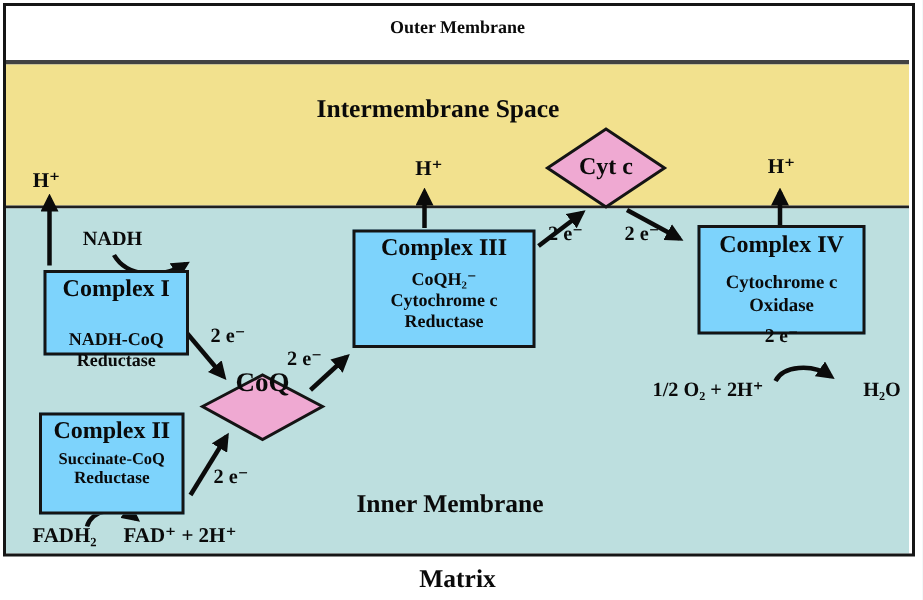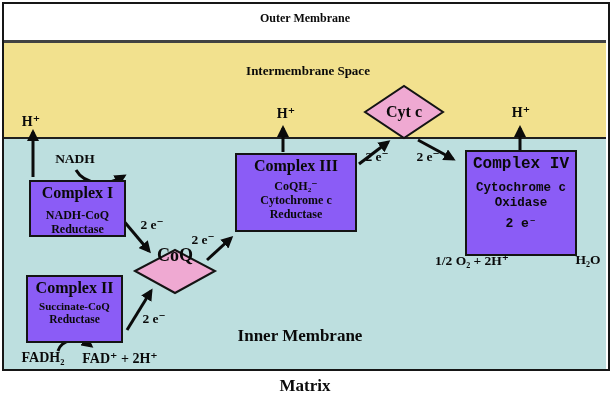--- a/index.html
+++ b/index.html
@@ -12,38 +12,38 @@
   #band-outer{top:4px;height:36px;background:#ffffff;}
   #sep1{position:absolute;left:4px;top:40px;width:602px;height:3px;background:#424242;}
   #band-ims{top:43px;height:94px;background:#F2E18E;}
   #sep2{position:absolute;left:4px;top:137px;width:602px;height:2px;background:#1f1f1f;}
   #band-inner{top:139px;height:230px;background:#BDDFDF;}
   #frame{position:absolute;left:2px;top:2px;width:608px;height:369px;border:2px solid #161616;
          box-sizing:border-box;pointer-events:none;z-index:5;background:transparent;}
   
   .region-title{position:absolute;text-align:center;z-index:4;white-space:nowrap;}
   #outer-membrane-label{left:150px;top:11px;width:310px;font-size:12px;}
-  #intermembrane-space-label{left:152px;top:63px;width:312px;font-size:13px;}
+  #intermembrane-space-label{left:136px;top:63px;width:312px;font-size:17px;}
   #inner-membrane-label{left:150px;top:326px;width:300px;font-size:17px;}
   #matrix-label{position:absolute;left:230px;top:376px;width:150px;text-align:center;font-size:17px;z-index:4;font-family:Liberation Serif, serif;}
   
   #wires{position:absolute;left:0;top:0;z-index:2;}
   
-  .cbox{position:absolute;background:#8b5cf6;border:2px solid #141414;box-sizing:border-box;
+  .cbox{position:absolute;background:#7dd3fc;border:2px solid #141414;box-sizing:border-box;
         text-align:center;z-index:3;line-height:1.15;}
   .cbox .title{font-size:16px;}
   .cbox .sub{font-size:12px;}
   #box-c1{left:29px;top:180px;width:97px;height:57px;}
-  #box-c1 .title{margin-top:2px;} #box-c1 .sub1{margin-top:7px;}
+  #box-c1 .title{margin-top:2px;} #box-c1 .sub1{margin-top:18px;}
   #box-c2{left:26px;top:275px;width:97px;height:68px;}
   #box-c2 .title{margin-top:2px;} #box-c2 .sub1{margin-top:3px;font-size:11px;}
   #box-c2 .sub2{font-size:11.5px;}
   #box-c3{left:235px;top:153px;width:122px;height:79px;}
   #box-c3 .title{margin-top:2px;} #box-c3 .sub1{margin-top:5px;}
-  #box-c4{left:465px;top:150px;width:112px;height:106px;font-family:Liberation Mono, monospace;}
+  #box-c4{left:465px;top:150px;width:112px;height:73px;}
   #box-c4 .title{margin-top:3px;} #box-c4 .sub1{margin-top:8px;font-size:12.5px;}
   #box-c4 .sub2{font-size:12.5px;} #box-c4 .electrons{margin-top:7px;font-size:13px;}
   
   .lbl{position:absolute;transform:translate(-50%,-50%);white-space:nowrap;z-index:4;font-size:13.5px;}
   #lbl-h-left{left:31px;top:121px;font-size:14px;}
   #lbl-h-mid{left:286px;top:113px;font-size:14px;}
   #lbl-h-right{left:521px;top:112px;font-size:14px;}
   #lbl-nadh{left:75px;top:159px;}
   #lbl-nad-product{left:147px;top:159px;}
   #lbl-fadh2{left:43px;top:358px;font-size:14px;}

